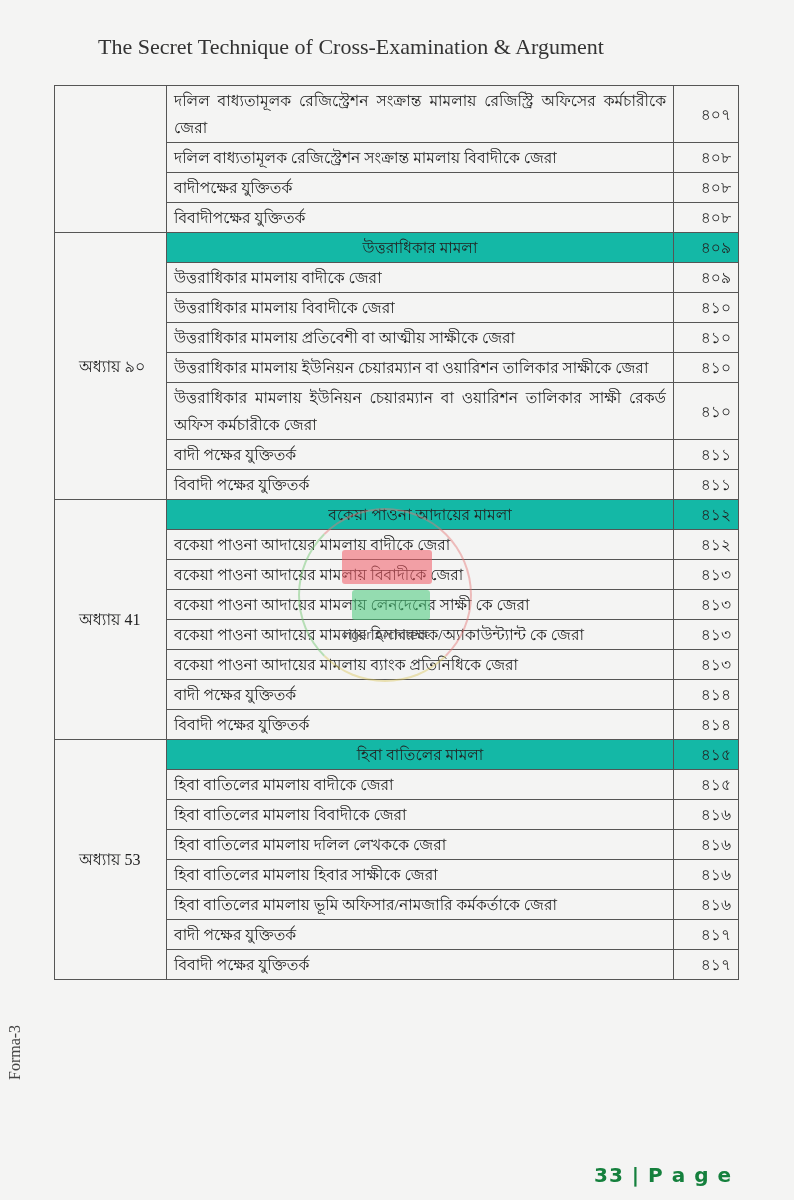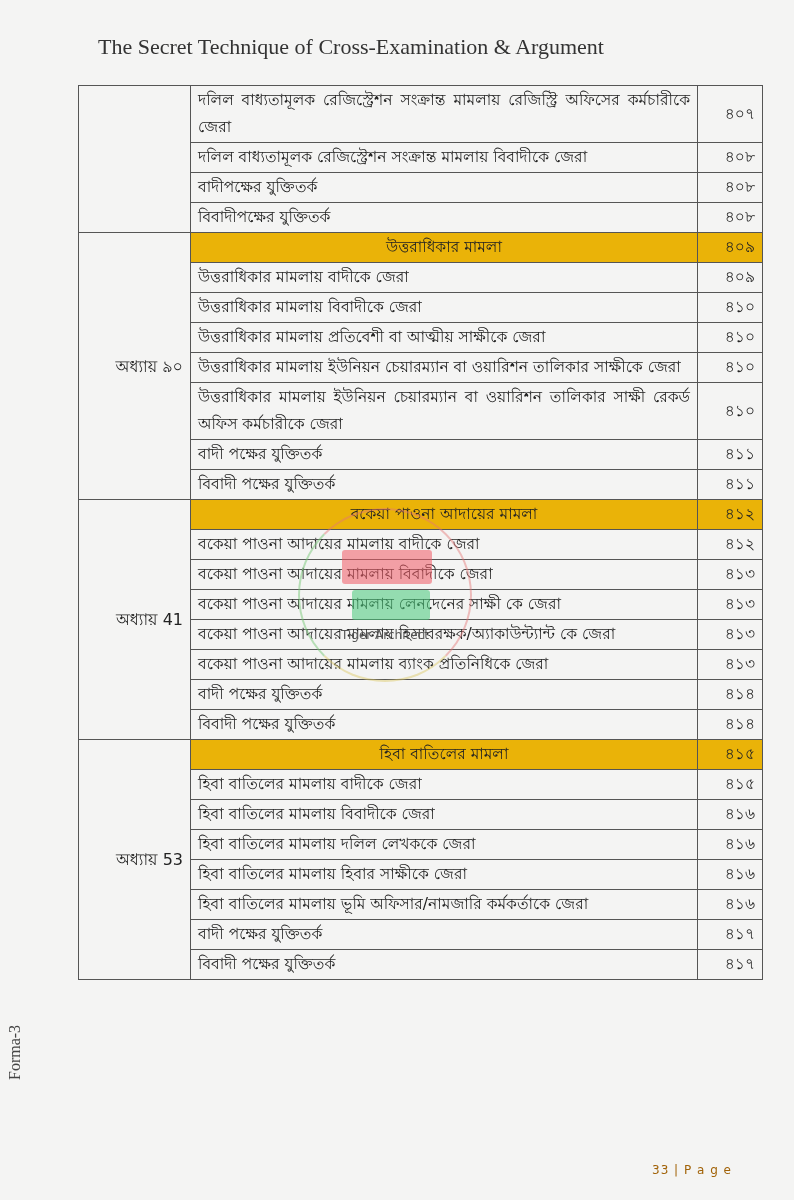--- a/index.html
+++ b/index.html
@@ -7,39 +7,39 @@
     width: 794px; height: 1200px; overflow: hidden; position: relative;
     background: #f4f4f3;
     font-family: "DejaVu Sans", sans-serif;
     color: #222;
   }
   .page-title {
     position: absolute; left: 0; top: 34px; width: 702px; text-align: center;
     font-family: "Liberation Serif", serif; font-size: 22px; color: #333;
   }
   .toc {
-    position: absolute; left: 78px; top: 85px; width: 684px;
-    border-collapse: collapse; table-layout: fixed;
+    position: absolute; left: 54px; top: 85px; width: 684px;
+    border-collapse: collapse; table-layout: fixed; font-family: Liberation Serif, serif;
   }
   .toc td {
     border: 1px solid #555;
     font-size: 15.5px; line-height: 27px;
     padding: 1px 7px; vertical-align: middle;
   }
   .toc col.c-ch { width: 112px; }
   .toc col.c-title { width: 507px; }
   .toc col.c-page { width: 65px; }
-  .toc td.chapter { text-align: right; font-size: 16px; padding-left: 24px; }
+  .toc td.chapter { text-align: left; font-size: 16px; padding-left: 24px; }
   .toc td.page { text-align: right; }
   .toc td.title.just { text-align: justify; text-align-last: left; }
-  .toc tr.section td.title, .toc tr.section td.page { background: #eab308; }
+  .toc tr.section td.title, .toc tr.section td.page { background: #14b8a6; }
   .toc tr.section td.title { text-align: center; }
   .footer-page {
     position: absolute; right: 62px; top: 1163px;
-    font-family: "DejaVu Sans", sans-serif; font-size: 12px; color: #a16207; letter-spacing: 1px;
+    font-family: "DejaVu Sans", sans-serif; font-size: 20px; color: #15803d; letter-spacing: 1px; font-weight: bold;
   }
   .forma {
     position: absolute; left: 6px; top: 1080px; transform: rotate(-90deg); transform-origin: left top;
     font-family: "Liberation Serif", serif; font-size: 16px; color: #444;
   }
   .watermark {
     position: absolute; left: 298px; top: 508px; width: 170px; height: 170px;
     border-radius: 50%; border: 2px solid rgba(230,120,120,0.45);
     border-left-color: rgba(120,200,120,0.5); border-bottom-color: rgba(220,200,100,0.45);
     pointer-events: none;

